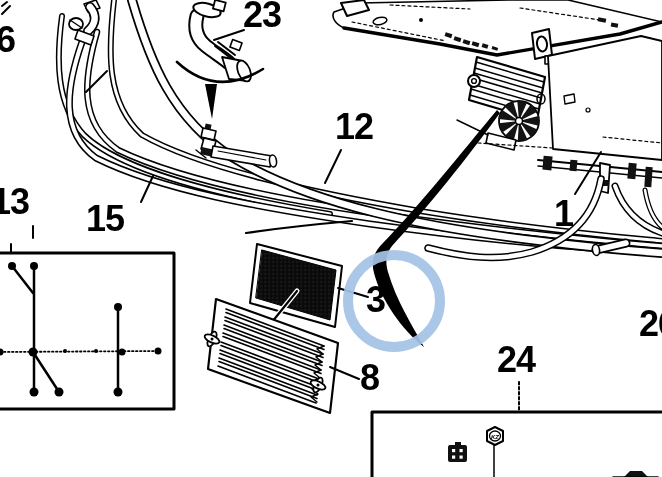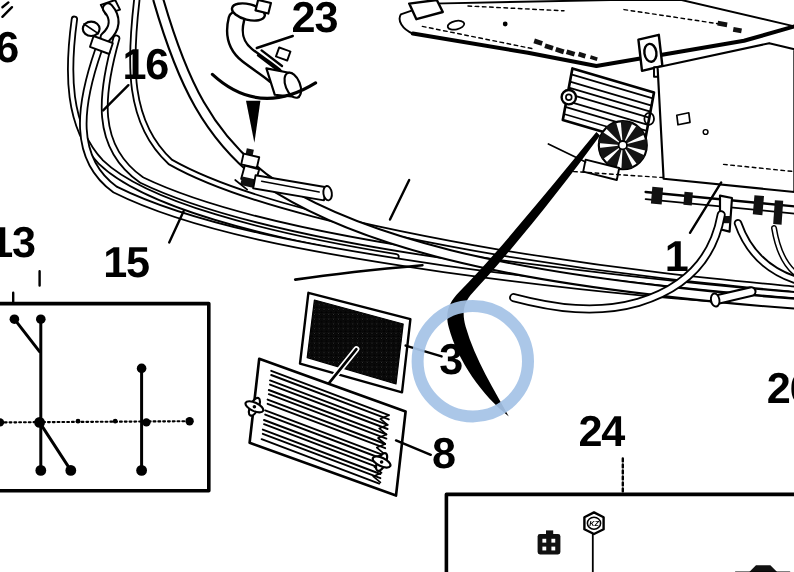--- a/index.html
+++ b/index.html
@@ -275,24 +275,24 @@
     <path d="M244,30 L214,40"></path>
     <path d="M341,150 L325,183"></path>
     <path d="M141,202 L153,176"></path>
     <path d="M575,194 L601,152"></path>
     <path d="M368,297 L338,288"></path>
     <path d="M359,379 L330,367"></path>
   </g>
 </svg>
 
   <div class="callout" style="left:-4px;top:22px">6</div>
-  <div class="callout" style="left:102px;top:36px">16</div>
   <div class="callout" style="left:243px;top:-3px">23</div>
+  <div class="callout" style="left:335px;top:109px">12</div>
   <div class="callout" style="left:-9px;top:184px">13</div>
   <div class="callout" style="left:86px;top:201px">15</div>
   <div class="callout" style="left:554px;top:196px">1</div>
   <div class="callout" style="left:366px;top:282px">3</div>
   <div class="callout" style="left:360px;top:360px">8</div>
-  <div class="callout" style="left:482px;top:342px">24</div>
+  <div class="callout" style="left:497px;top:342px">24</div>
   <div class="callout" style="left:639px;top:306px">26</div>
 
   <div class="highlight-ring"></div>
 </div>
 
 </body></html>

